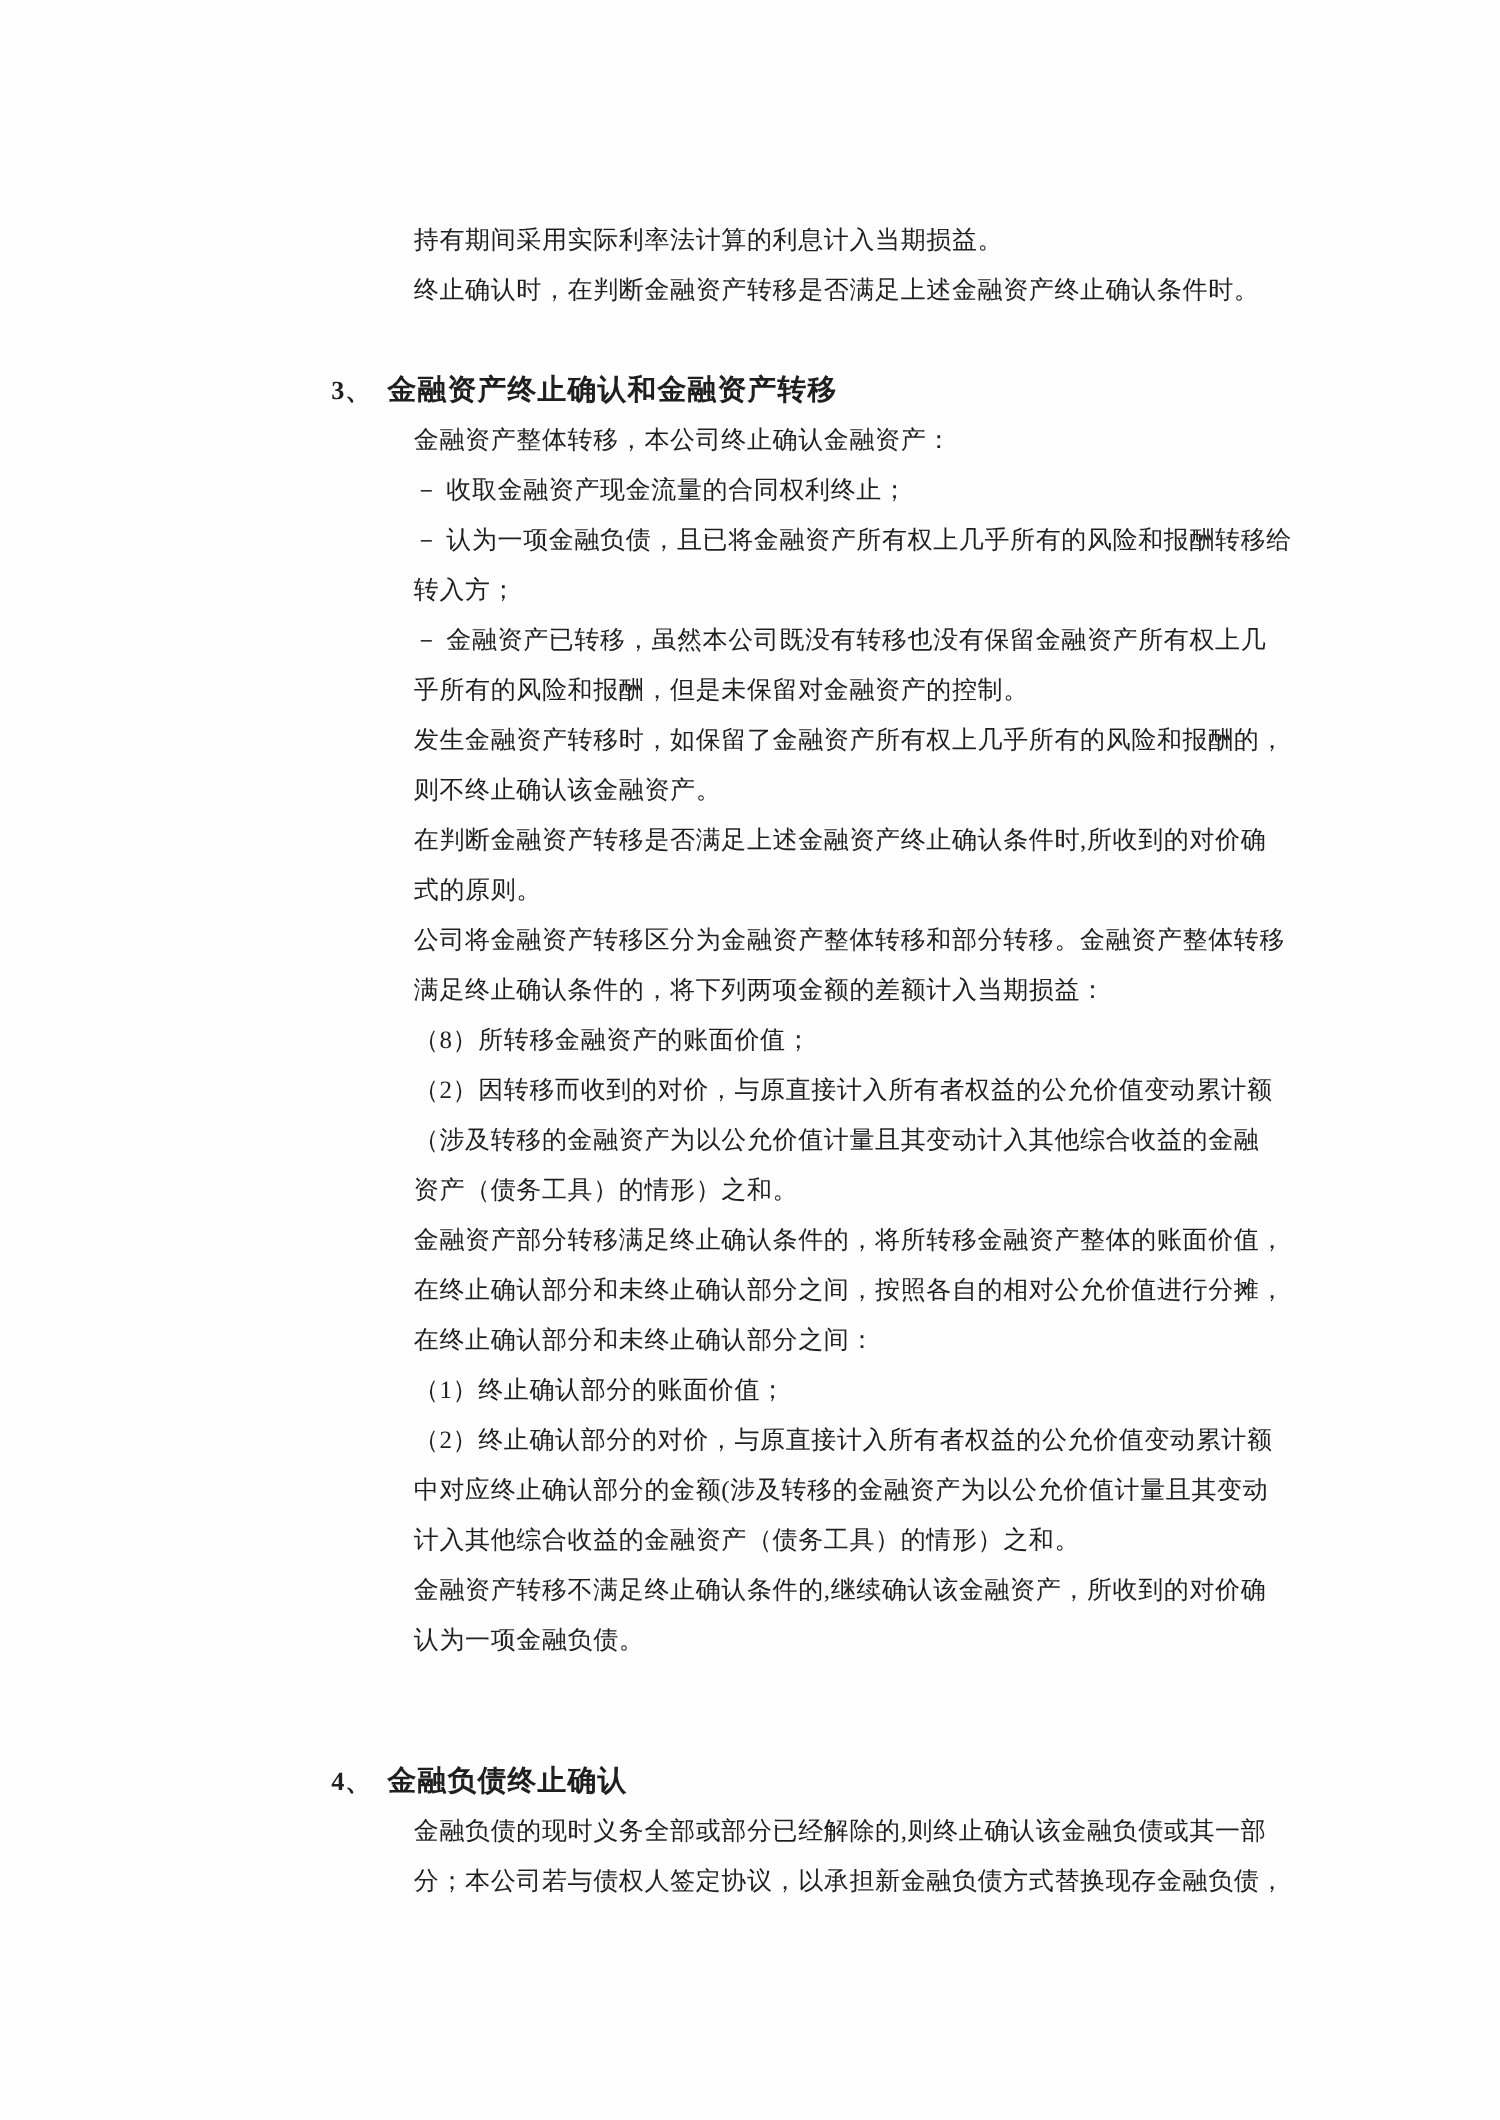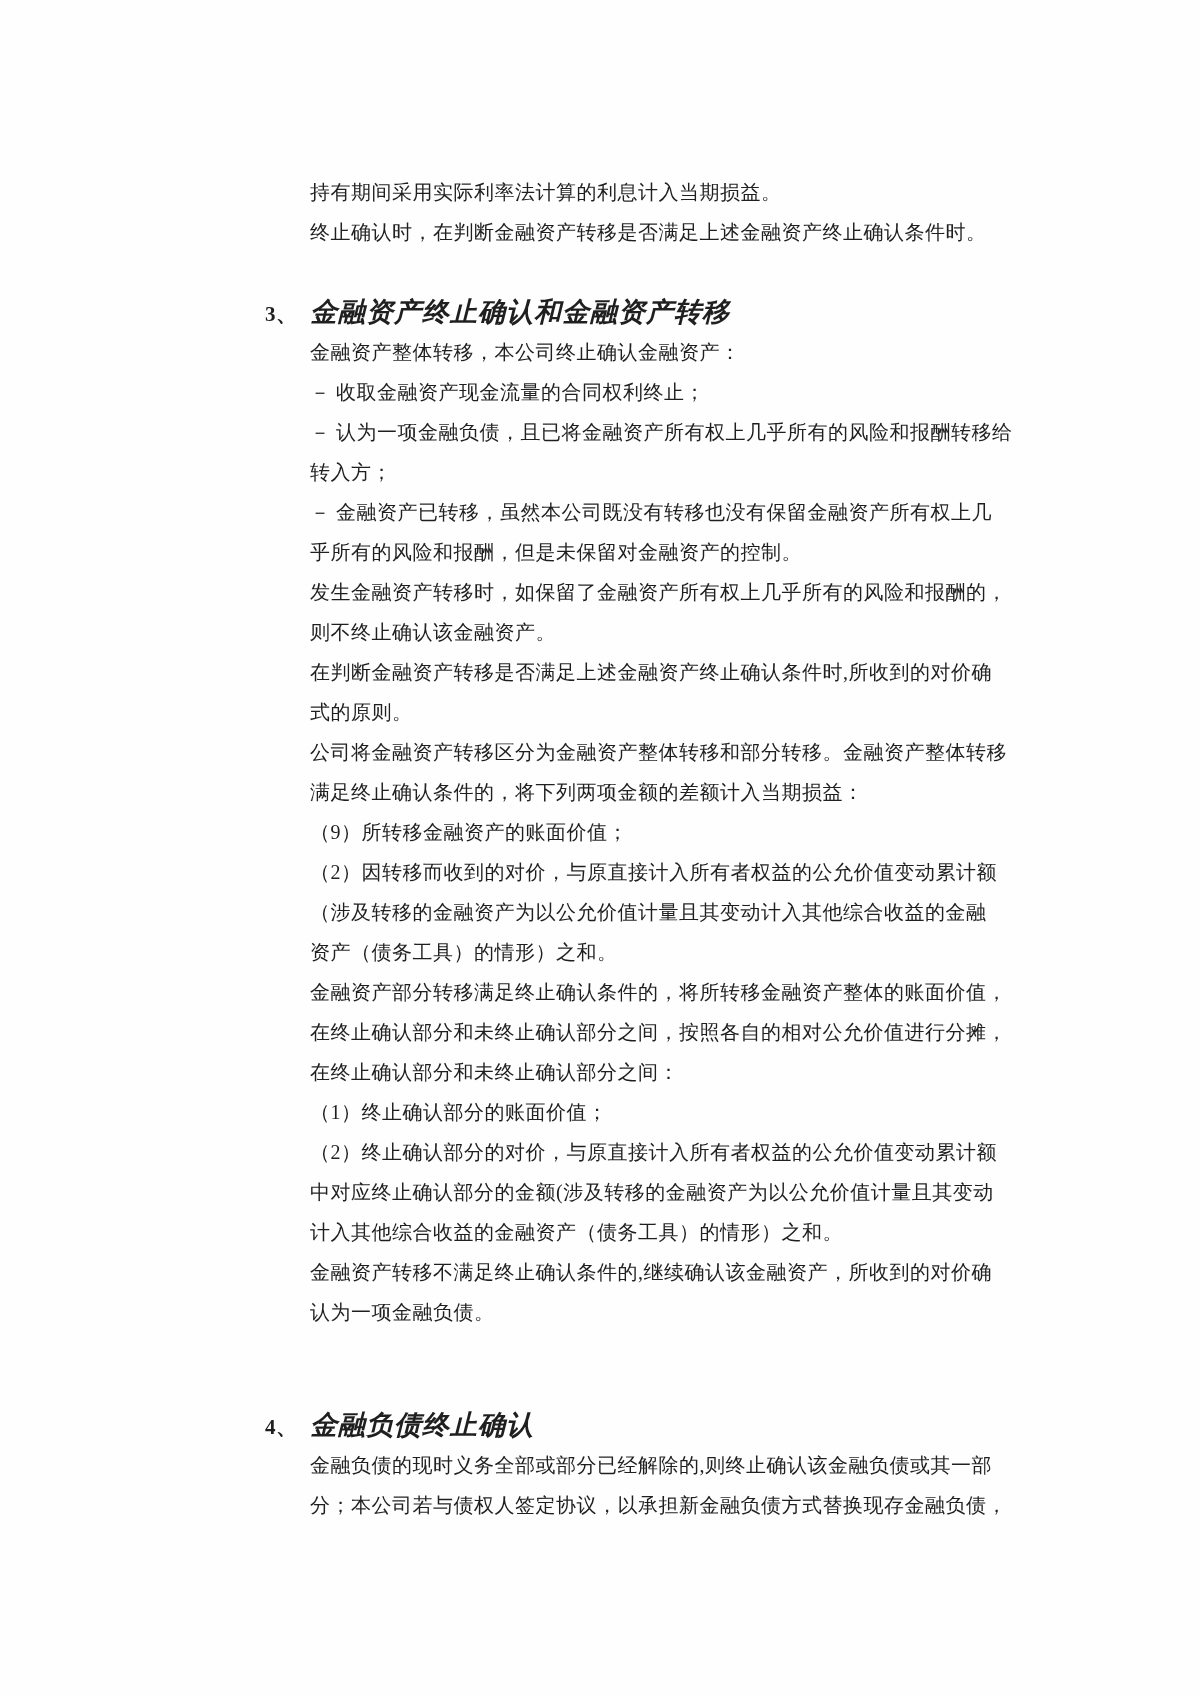--- a/index.html
+++ b/index.html
@@ -11,20 +11,21 @@
     color: #1f1f1f;
     font-family: "Liberation Serif", "DejaVu Serif", serif;
     overflow: hidden;
   }
   .line {
     height: 40px;
     line-height: 40px;
     font-size: 20px;
     letter-spacing: 0.5px;
     white-space: pre;
+    margin-left: 21px;
   }
   .intro-block {
     position: absolute;
     left: 310px;
     top: 172px;
     width: 740px;
   }
   .doc-section {
     position: absolute;
     left: 265px;
@@ -38,23 +39,22 @@
     font-weight: bold;
     height: 40px;
     line-height: 40px;
   }
   .section-number {
     width: 45px;
     font-size: 21px;
     letter-spacing: 0.5px;
   }
   .section-title {
-    font-size: 27px;
+    font-size: 23px;
     letter-spacing: 1px;
-    font-style: italic;
   }
   .section-body { margin-left: 45px; }
 </style>
 </head>
 <body>
 
 <div class="page">
 
   <div class="intro-block">
     <div class="line">持有期间采用实际利率法计算的利息计入当期损益。</div>
@@ -72,21 +72,21 @@
       <div class="line">－ 认为一项金融负债，且已将金融资产所有权上几乎所有的风险和报酬转移给</div>
       <div class="line">转入方；</div>
       <div class="line">－ 金融资产已转移，虽然本公司既没有转移也没有保留金融资产所有权上几</div>
       <div class="line">乎所有的风险和报酬，但是未保留对金融资产的控制。</div>
       <div class="line">发生金融资产转移时，如保留了金融资产所有权上几乎所有的风险和报酬的，</div>
       <div class="line">则不终止确认该金融资产。</div>
       <div class="line">在判断金融资产转移是否满足上述金融资产终止确认条件时,所收到的对价确</div>
       <div class="line">式的原则。</div>
       <div class="line">公司将金融资产转移区分为金融资产整体转移和部分转移。金融资产整体转移</div>
       <div class="line">满足终止确认条件的，将下列两项金额的差额计入当期损益：</div>
-      <div class="line">（9）所转移金融资产的账面价值；</div>
+      <div class="line">（8）所转移金融资产的账面价值；</div>
       <div class="line">（2）因转移而收到的对价，与原直接计入所有者权益的公允价值变动累计额</div>
       <div class="line">（涉及转移的金融资产为以公允价值计量且其变动计入其他综合收益的金融</div>
       <div class="line">资产（债务工具）的情形）之和。</div>
       <div class="line">金融资产部分转移满足终止确认条件的，将所转移金融资产整体的账面价值，</div>
       <div class="line">在终止确认部分和未终止确认部分之间，按照各自的相对公允价值进行分摊，</div>
       <div class="line">在终止确认部分和未终止确认部分之间：</div>
       <div class="line">（1）终止确认部分的账面价值；</div>
       <div class="line">（2）终止确认部分的对价，与原直接计入所有者权益的公允价值变动累计额</div>
       <div class="line">中对应终止确认部分的金额(涉及转移的金融资产为以公允价值计量且其变动</div>
       <div class="line">计入其他综合收益的金融资产（债务工具）的情形）之和。</div>

